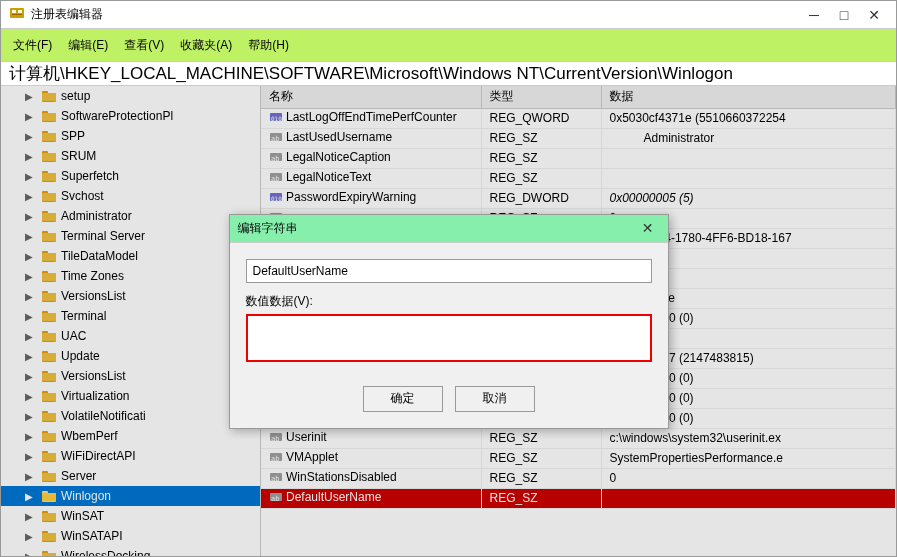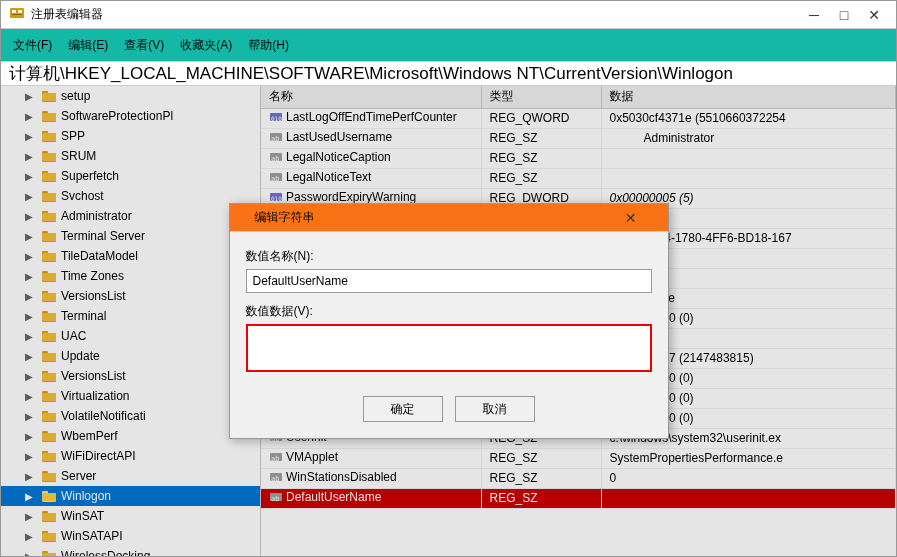--- a/index.html
+++ b/index.html
@@ -56,21 +56,21 @@
       cursor: pointer;
       font-size: 14px;
       display: flex;
       align-items: center;
       justify-content: center;
       color: #333;
     }
 
     
     .menu-bar {
-      background: #14b8a6;
+      background: #bef264;
       height: 22px;
       display: flex;
       align-items: center;
       padding: 16px 4px;
       border-bottom: 1px solid #ccc;
     }
 
     .menu-item {
       padding: 2px 8px;
       cursor: pointer;
@@ -204,25 +204,25 @@
     .dialog {
       background: #f0f0f0;
       border: 1px solid #999;
       box-shadow: 2px 2px 10px rgba(0,0,0,0.3);
       width: 440px;
       display: flex;
       flex-direction: column;
     }
 
     .dialog-title-bar {
-      background: #f97316;
+      background: #86efac;
       height: 28px;
       display: flex;
       align-items: center;
-      padding: 0 25px;
+      padding: 0 8px;
       border-bottom: 1px solid #ccc;
       justify-content: space-between;
     }
 
     .dialog-title-text {
       font-size: 12px;
       color: #000;
     }
 
     .dialog-close-btn {
@@ -779,21 +779,20 @@
     </div>
 
     <div class="dialog-overlay">
       <div class="dialog">
         <div class="dialog-title-bar">
           <span class="dialog-title-text">编辑字符串</span>
           <button class="dialog-close-btn">✕</button>
         </div>
         <div class="dialog-body">
           <div>
-            <div class="dialog-label">数值名称(N):</div>
             <input class="dialog-input" type="text" readonly="" value="DefaultUserName" style="">
           </div>
           <div>
             <div class="dialog-label">数值数据(V):</div>
             <input class="dialog-input-value" type="text" style="">
           </div>
         </div>
         <div class="dialog-buttons">
           <button class="dialog-btn">确定</button>
           <button class="dialog-btn">取消</button>

